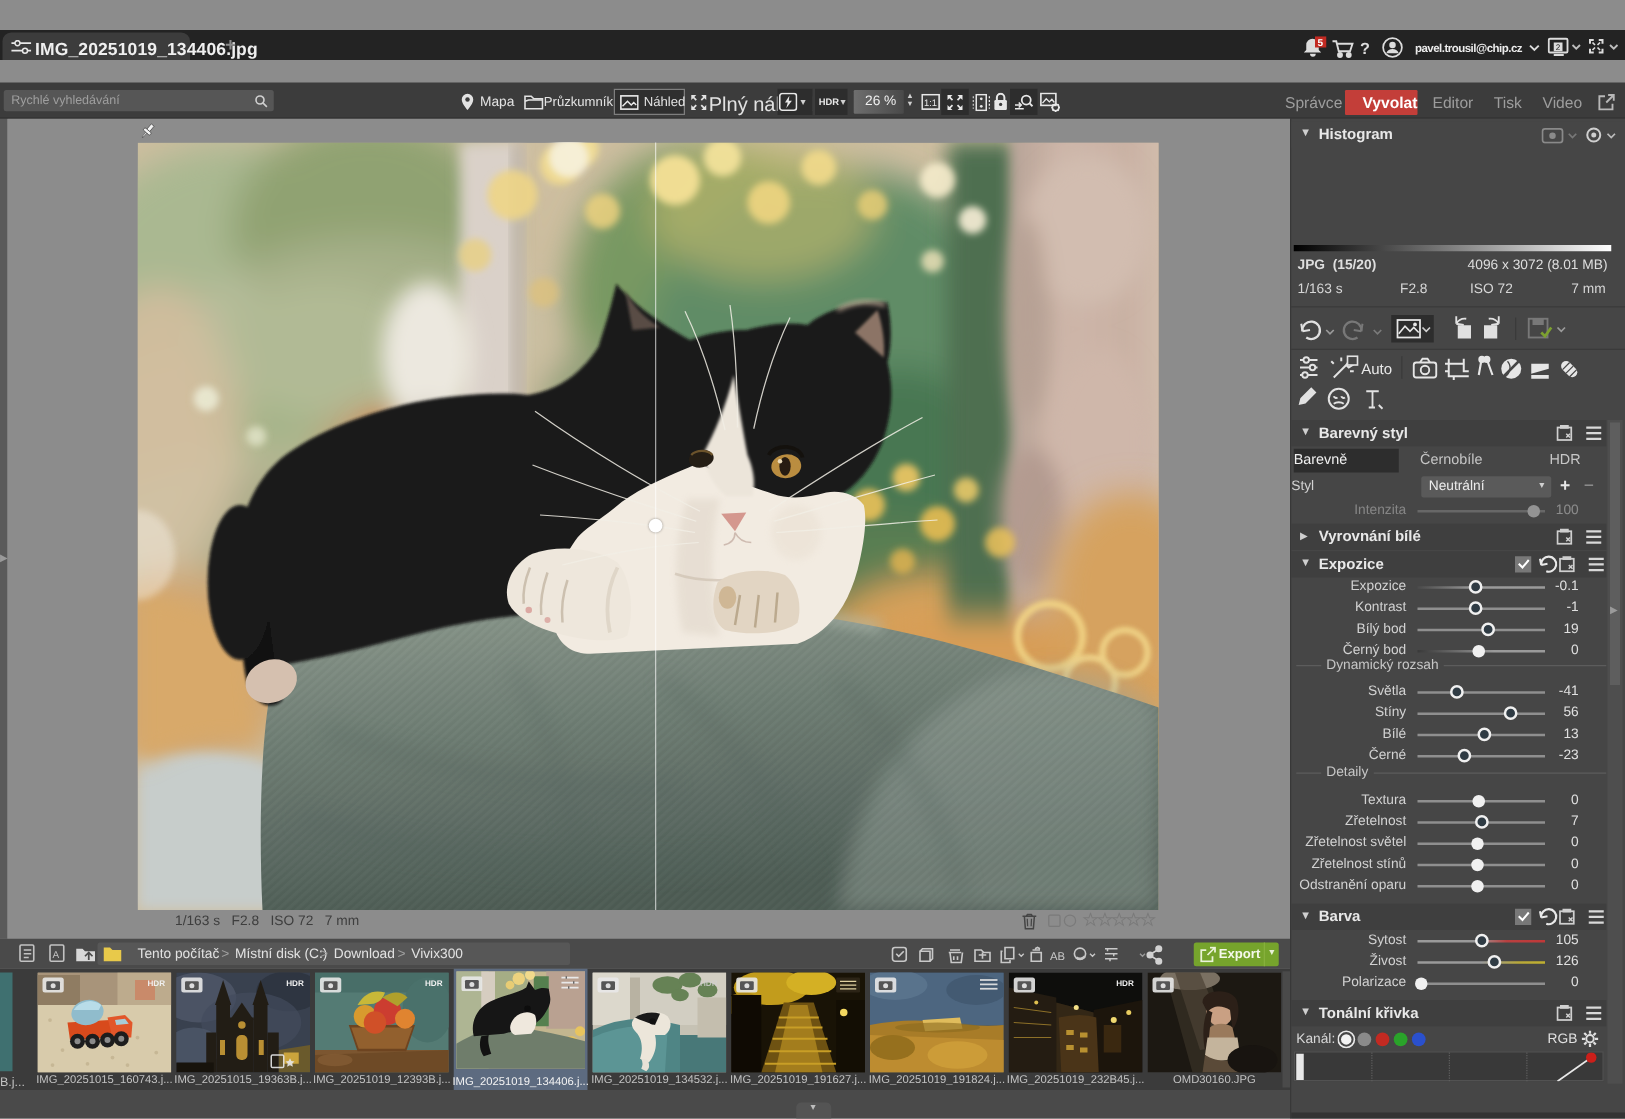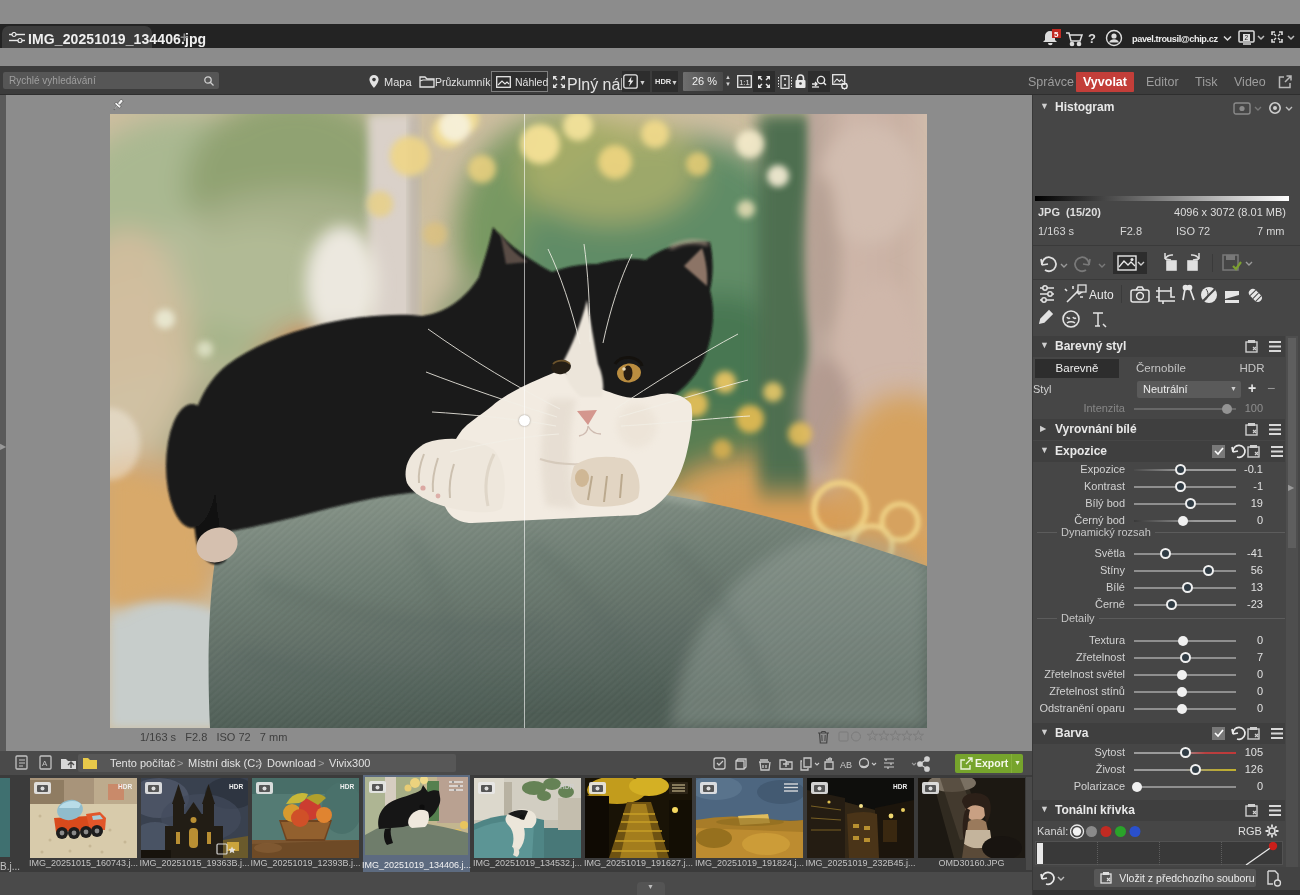--- a/index.html
+++ b/index.html
@@ -24,21 +24,21 @@
 #menurow span { position:absolute; top:4px; font-size:10.5px; color:#e4e4e4; }
 
 
 #toolrow { position:absolute; left:0; top:66px; width:1300px; height:29px; background:#3c3c3c; border-bottom:1px solid #2e2e2e; }
 #searchbox { position:absolute; left:3px; top:6px; width:216px; height:17px; background:#565656; border-radius:2px; }
 #searchbox .ph { position:absolute; left:6px; top:3px; font-size:10px; color:#9f9f9f; }
 .tbtxt { position:absolute; top:10px; font-size:11px; color:#e2e2e2; }
 
 
 .modtab { position:absolute; top:9px; font-size:12.5px; color:#9d9d9d; }
-#vyvolat { position:absolute; left:1076px; top:6px; width:58px; height:20px; background:#c33e39; border-radius:1px; text-align:center; }
+#vyvolat { position:absolute; left:1076px; top:6px; width:58px; height:20px; background:#c33e39; border-radius:1px; text-align:right; }
 #vyvolat span { font-size:12.5px; font-weight:bold; color:#fff; line-height:20px; }
 
 
 #leftstrip { position:absolute; left:0; top:95px; width:6px; height:656px; background:#5a5a5a; }
 #canvas { position:absolute; left:6px; top:95px; width:1026px; height:656px; background:#8c8c8c; }
 #photo { position:absolute; left:110px; top:114px; width:817px; height:614px; overflow:hidden; }
 #splitline { position:absolute; left:524px; top:114px; width:1px; height:614px; background:rgba(255,255,255,0.6); }
 #splithandle { position:absolute; left:519px; top:415px; width:11px; height:11px; background:#fff; border-radius:50%; box-shadow:0 0 2px rgba(0,0,0,0.4); }
 #photostatus { position:absolute; left:140px; top:731px; font-size:11px; color:#3e3e3e; }
 
@@ -924,21 +924,21 @@
     <div class="phead" style="top:241px">
         <span class="parrow">▼</span>
         <span class="ptitle">Barevný styl</span>
       <svg class="abs" style="left:212px;top:3px" width="38" height="15" viewBox="0 0 38 15">
         <rect x="1" y="3" width="11" height="10" fill="none" stroke="#cfcfcf" stroke-width="1.4"></rect>
           <rect x="3" y="1" width="7" height="3" fill="#cfcfcf"></rect>
           <path d="M8,8 l3,3 M11,8 l-3,3" stroke="#cfcfcf" stroke-width="1.2"></path>
         <path d="M24,3 h12 M24,7.5 h12 M24,12 h12" stroke="#d8d8d8" stroke-width="1.8"></path>
       </svg>
     </div>
-    <div class="abs" style="left:2px;top:264px;width:84px;height:19px;background:#2d2d2d;text-align:center;font-size:11.5px;color:#f0f0f0;line-height:19px">Barevně</div>
+    <div class="abs" style="left:2px;top:264px;width:84px;height:19px;background:#2d2d2d;font-size:11.5px;color:#f0f0f0;line-height:19px">Barevně</div>
     <div class="abs" style="left:86px;top:264px;width:84px;height:19px;text-align:center;font-size:11.5px;color:#c6c6c6;line-height:19px">Černobíle</div>
     <div class="abs" style="left:184px;top:264px;width:70px;height:19px;text-align:center;font-size:11.5px;color:#c6c6c6;line-height:19px">HDR</div>
     <div class="abs" style="left:0;top:288px;width:100px;font-size:11px;color:#d2d2d2"><span style="margin-right:6px">Styl</span></div>
     <div class="abs" style="left:104px;top:286px;width:104px;height:17px;background:#5a5a5a;border-radius:2px">
       <span class="abs" style="left:6px;top:2px;font-size:11px;color:#ececec">Neutrální</span>
       <span class="abs" style="right:4px;top:4px;font-size:7px;color:#d0d0d0">▼</span>
     </div>
     <div class="abs" style="left:215px;top:285px;font-size:14px;font-weight:bold;color:#e8e8e8">+</div>
     <div class="abs" style="left:234px;top:285px;font-size:14px;color:#9a9a9a">−</div>
     <div class="srow" style="top:305px;opacity:0.45">
@@ -1136,37 +1136,19 @@
       <div class="abs" style="left:1px;top:1px;width:6px;height:21px;background:#e8e8e8"></div>
       <div class="abs" style="left:61px;top:0;width:1px;height:23px;border-left:1px dotted #5e5e5e"></div>
       <div class="abs" style="left:123px;top:0;width:1px;height:23px;border-left:1px dotted #5e5e5e"></div>
       <div class="abs" style="left:185px;top:0;width:1px;height:23px;border-left:1px dotted #5e5e5e"></div>
       <svg class="abs" style="left:0;top:0" width="248" height="23">
           <path d="M210,23 L237,4" stroke="#e8e8e8" stroke-width="1.3"></path>
           <circle cx="237" cy="4" r="4.2" fill="#cc1f1a"></circle>
         </svg>
     </div>
 
-    <div class="abs" style="left:0;top:772px;width:268px;height:23px;background:#434343">
-      <svg class="abs" style="left:5px;top:4px" width="30" height="16" viewBox="0 0 30 16">
-        <path d="M4,8 a6,6 0 1 1 4,5 M4,8 l-1,-5 M4,8 l5,-1" stroke="#e8e8e8" stroke-width="1.7" fill="none"></path>
-        <path d="M20,6 l3,3 3,-3" stroke="#bdbdbd" stroke-width="1.4" fill="none"></path>
-      </svg>
-      <div class="abs" style="left:61px;top:2px;width:162px;height:18px;background:#575757;border-radius:2px;text-align:center">
-        <svg class="abs" style="left:6px;top:2px" width="14" height="14" viewBox="0 0 14 14">
-            <rect x="1" y="3" width="10" height="9" fill="none" stroke="#e2e2e2" stroke-width="1.3"></rect>
-            <rect x="3" y="1" width="6" height="3" fill="#e2e2e2"></rect>
-            <path d="M7,7 l3,3 M10,7 l-3,3" stroke="#e2e2e2" stroke-width="1.1"></path>
-          </svg>
-        <span style="font-size:10.5px;color:#ececec;line-height:18px;margin-left:24px">Vložit z předchozího souboru</span>
-      </div>
-      <svg class="abs" style="left:232px;top:3px" width="18" height="17" viewBox="0 0 18 17">
-        <path d="M3,1 L10,1 L13,4 L13,10 M3,1 L3,14 L8,14" fill="none" stroke="#d8d8d8" stroke-width="1.4"></path>
-        <circle cx="12.5" cy="13" r="3" fill="none" stroke="#d8d8d8" stroke-width="1.3"></circle>
-      </svg>
-    </div>
     <div class="abs" style="left:0;top:795px;width:268px;height:5px;background:#333333"></div>
 
     <div class="abs" style="left:253px;top:241px;width:12px;height:531px;background:#4e4e4e"></div>
     <div class="abs" style="left:255px;top:243px;width:8px;height:210px;background:#5e5e5e"></div>
     <div class="abs" style="left:255px;top:388px;font-size:8px;color:#9a9a9a">▶</div>
   </div>
 </div>
 
 </body></html>

